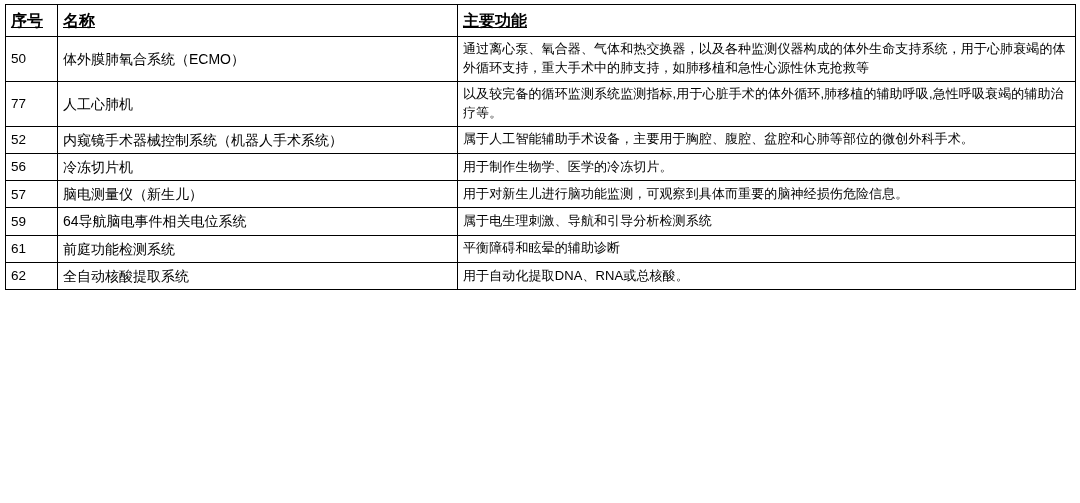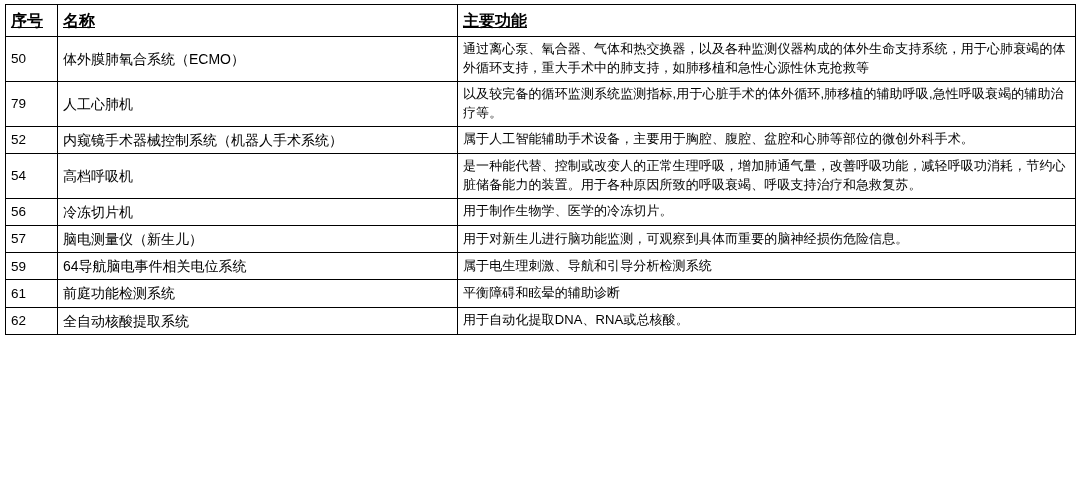--- a/index.html
+++ b/index.html
@@ -77,33 +77,28 @@
         <th>主要功能</th>
       </tr>
     </thead>
     <tbody>
         <tr>
           <td class="cell-no">50</td>
           <td class="cell-name">体外膜肺氧合系统（ECMO）</td>
           <td class="cell-func">通过离心泵、氧合器、气体和热交换器，以及各种监测仪器构成的体外生命支持系统，用于心肺衰竭的体外循环支持，重大手术中的肺支持，如肺移植和急性心源性休克抢救等</td>
         </tr>
         <tr>
-          <td class="cell-no">79</td>
+          <td class="cell-no">77</td>
           <td class="cell-name">人工心肺机</td>
           <td class="cell-func">以及较完备的循环监测系统监测指标,用于心脏手术的体外循环,肺移植的辅助呼吸,急性呼吸衰竭的辅助治疗等。</td>
         </tr>
         <tr>
           <td class="cell-no">52</td>
           <td class="cell-name">内窥镜手术器械控制系统（机器人手术系统）</td>
           <td class="cell-func">属于人工智能辅助手术设备，主要用于胸腔、腹腔、盆腔和心肺等部位的微创外科手术。</td>
-        </tr>
-        <tr>
-          <td class="cell-no">54</td>
-          <td class="cell-name">高档呼吸机</td>
-          <td class="cell-func">是一种能代替、控制或改变人的正常生理呼吸，增加肺通气量，改善呼吸功能，减轻呼吸功消耗，节约心脏储备能力的装置。用于各种原因所致的呼吸衰竭、呼吸支持治疗和急救复苏。</td>
         </tr>
         <tr>
           <td class="cell-no">56</td>
           <td class="cell-name">冷冻切片机</td>
           <td class="cell-func">用于制作生物学、医学的冷冻切片。</td>
         </tr>
         <tr>
           <td class="cell-no">57</td>
           <td class="cell-name">脑电测量仪（新生儿）</td>
           <td class="cell-func">用于对新生儿进行脑功能监测，可观察到具体而重要的脑神经损伤危险信息。</td>

